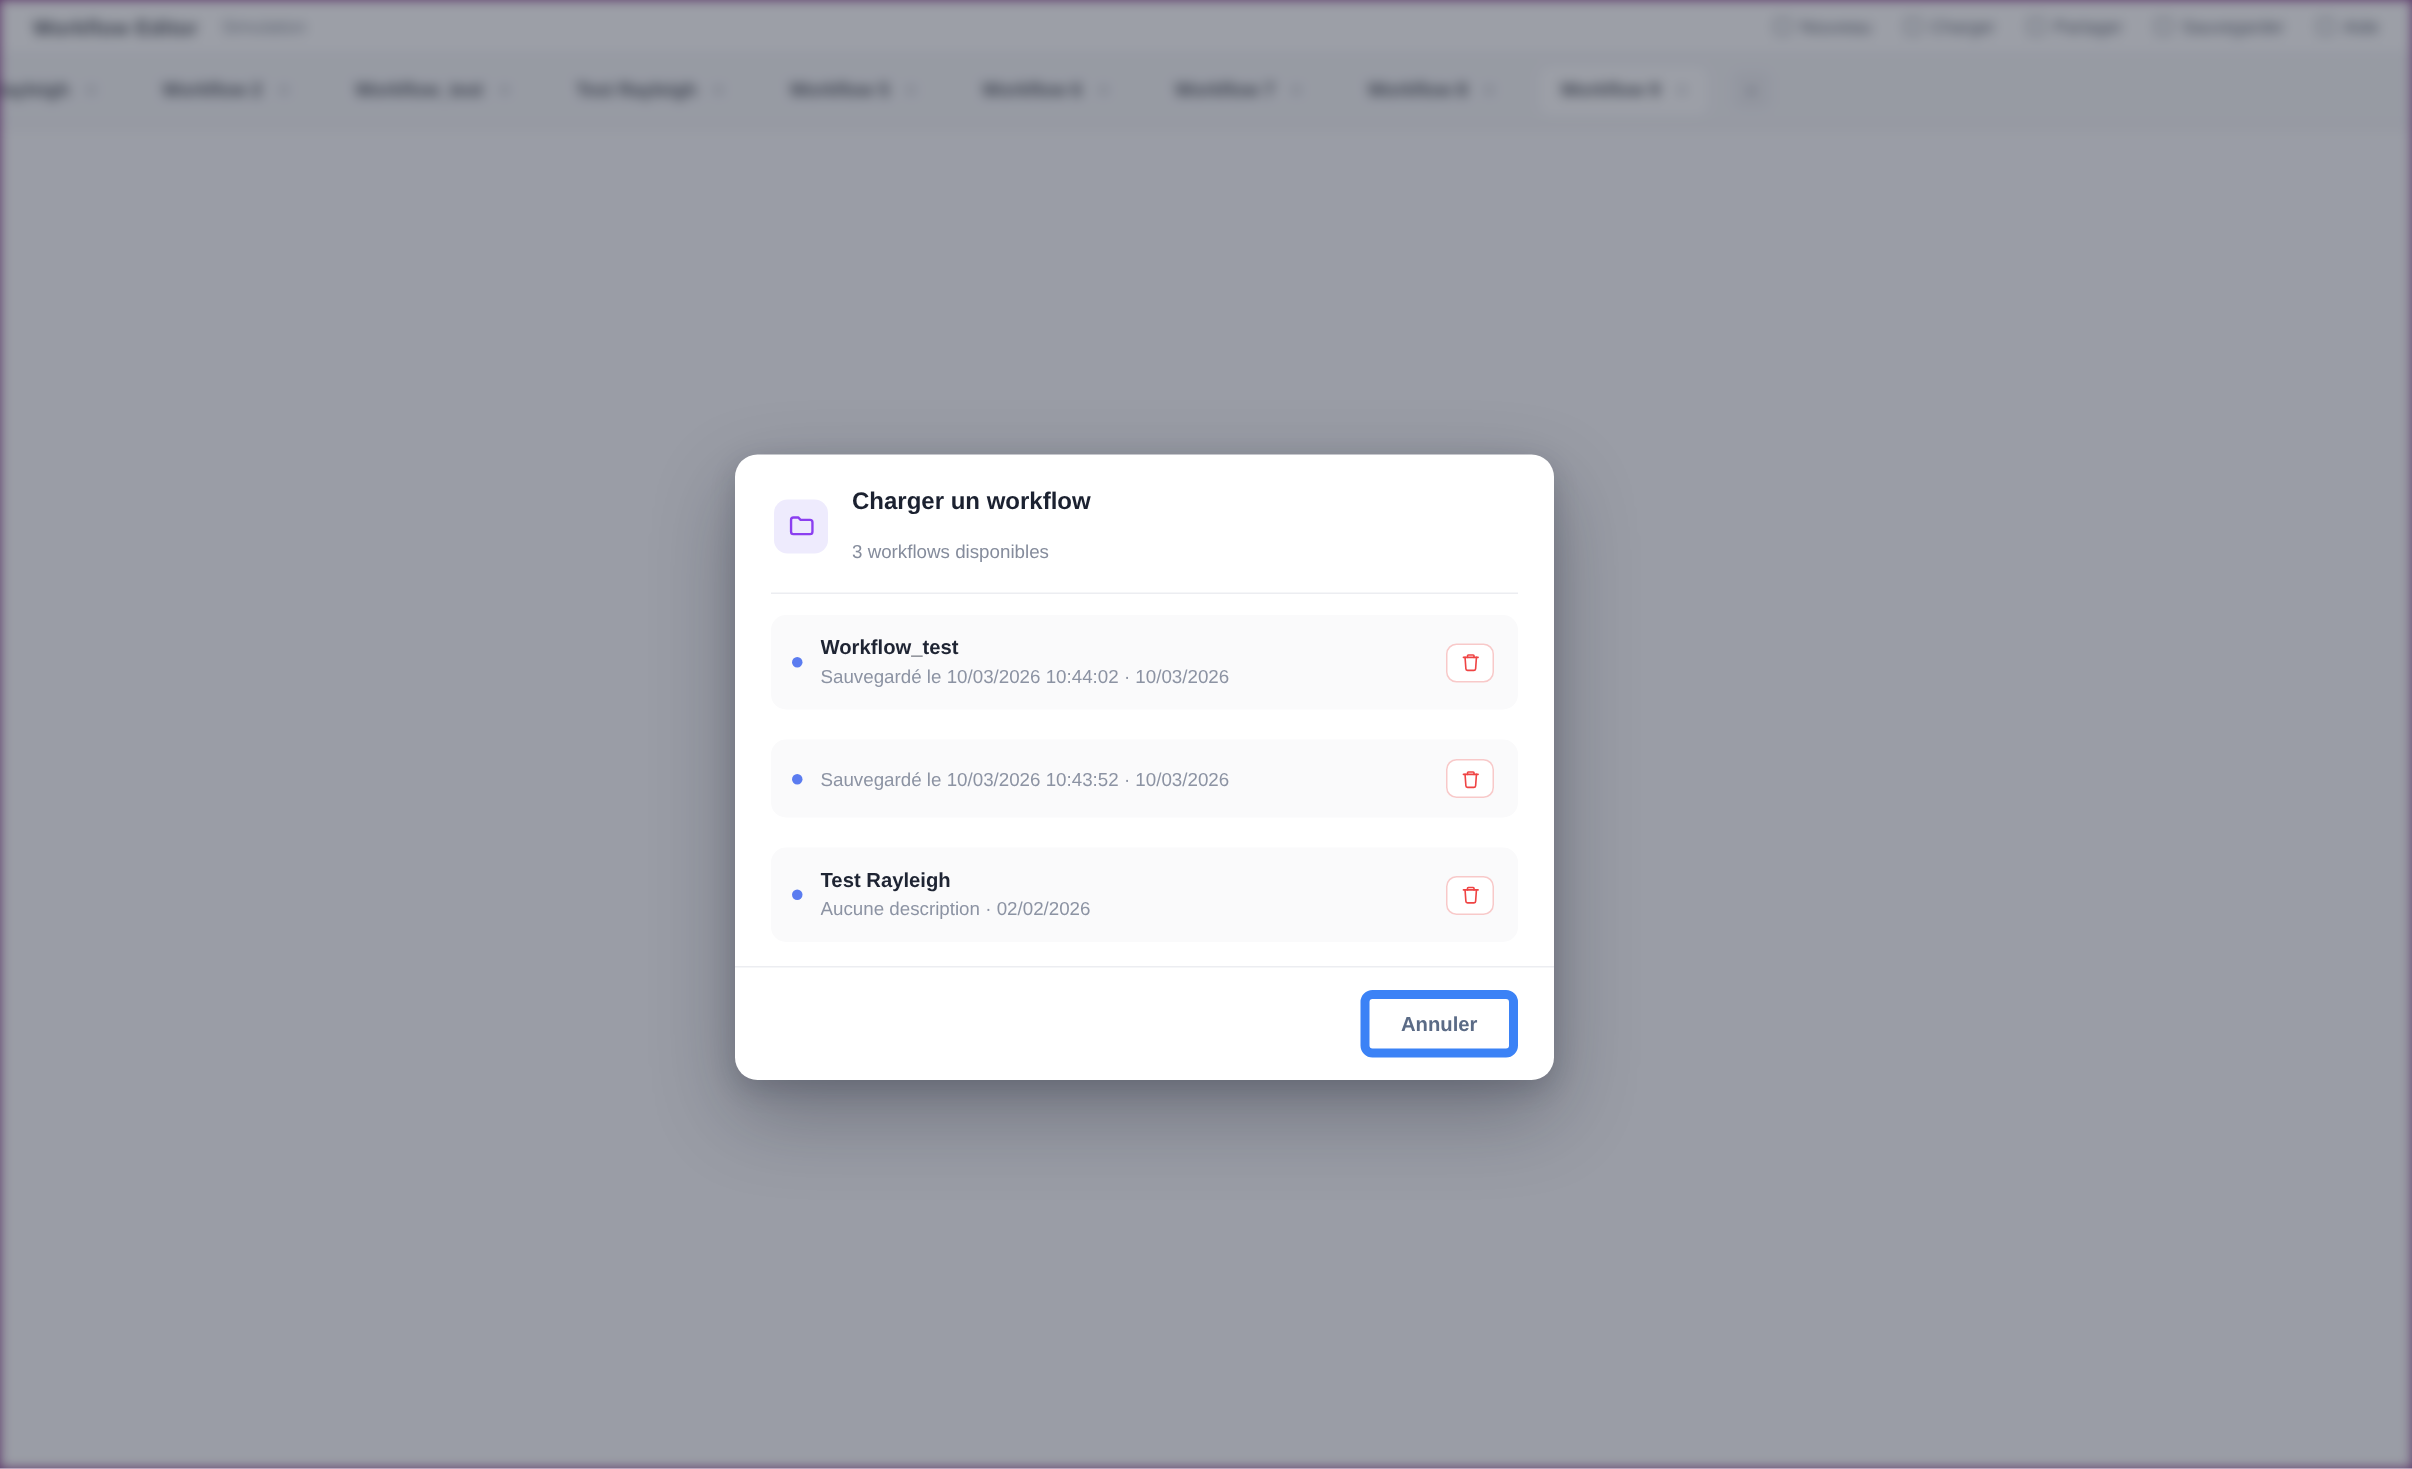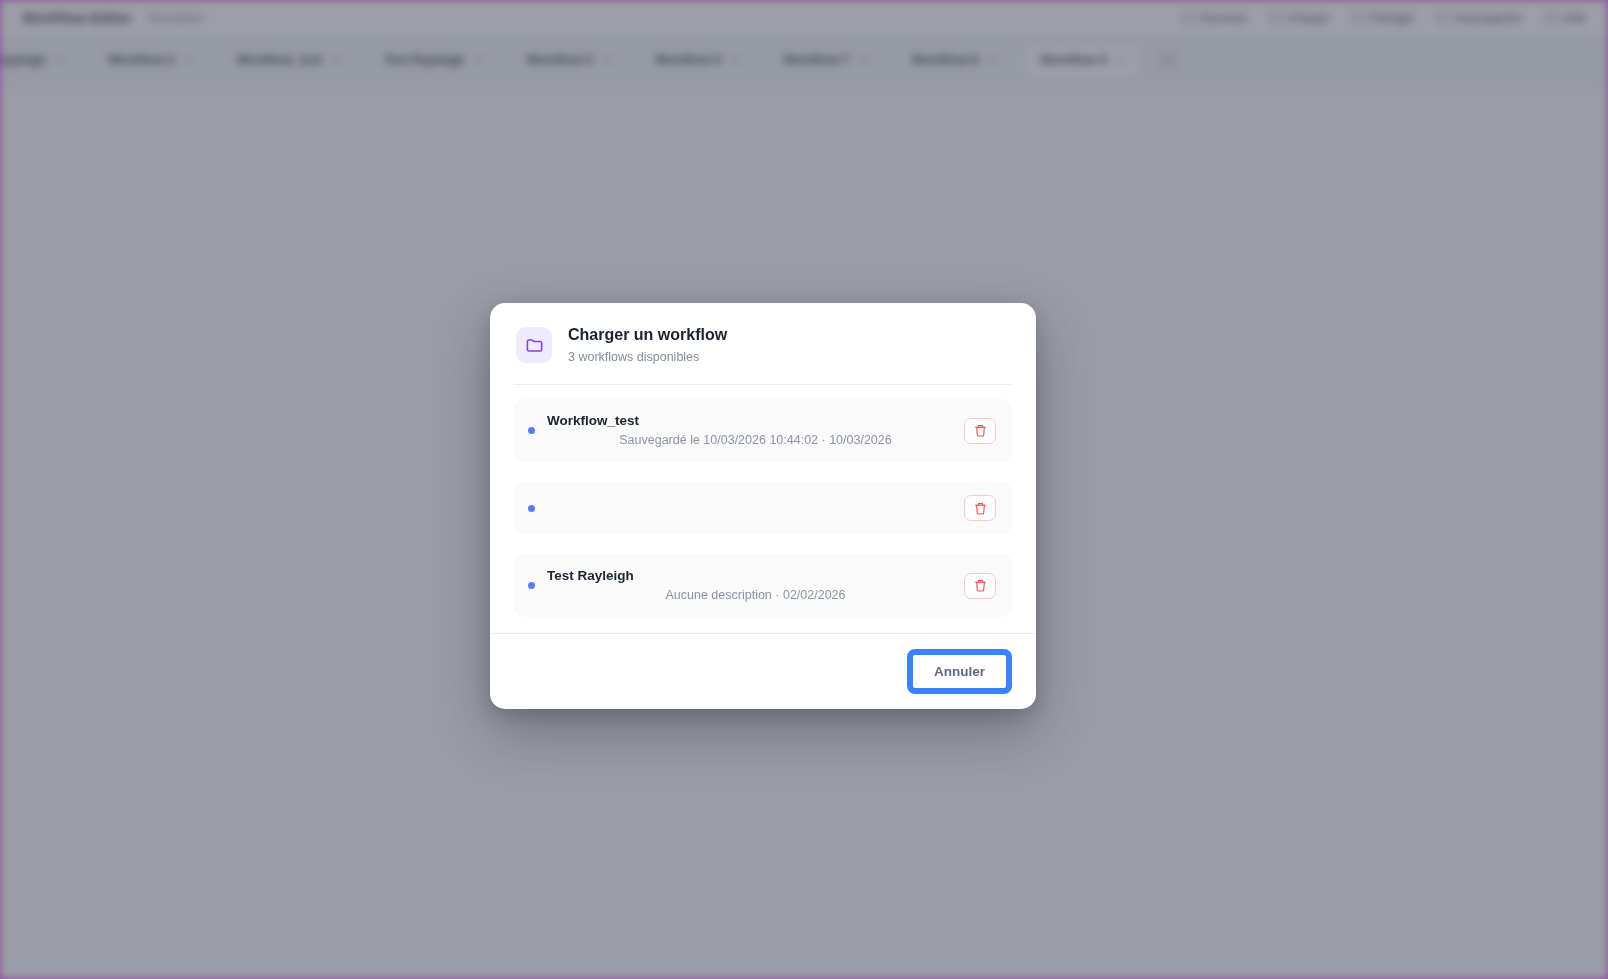--- a/index.html
+++ b/index.html
@@ -8,21 +8,21 @@
     height: 979px;
     overflow: hidden;
     font-family: "Liberation Sans", sans-serif;
     background: #ffffff;
   }
 
   #app {
     position: relative;
     width: 1608px;
     height: 979px;
-    background: #d946ef;
+    background: #701a75;
   }
 
   
   .bg-app {
     position: absolute;
     inset: 0;
     filter: blur(4px);
   }
 
   .bg-topbar {
@@ -150,21 +150,21 @@
   }
   .modal-title {
     font-size: 16px;
     font-weight: 700;
     color: #1b2130;
     line-height: 1.25;
   }
   .modal-subtitle {
     font-size: 12.5px;
     color: #858c9c;
-    margin-top: 5px;
+    margin-top: 16px;
     line-height: 1.2;
   }
 
   .divider {
     height: 1px;
     background: #ecedf1;
     margin: 0 24px;
   }
 
   .wf-list {
@@ -199,21 +199,20 @@
     text-overflow: ellipsis;
   }
   .wf-meta {
     font-size: 12.5px;
     color: #8c93a3;
     line-height: 1.35;
     margin-top: 2px;
     white-space: nowrap;
     overflow: hidden;
     text-overflow: ellipsis;
-    text-align: center;
   }
   .wf-delete {
     width: 32px; height: 26px;
     border: 1px solid #f8c9c9;
     border-radius: 7px;
     background: #ffffff;
     display: flex;
     align-items: center;
     justify-content: center;
     flex: 0 0 auto;
@@ -347,20 +346,21 @@
             <polyline points="3 6 5 6 21 6"></polyline>
             <path d="M8 6V4a1 1 0 0 1 1-1h6a1 1 0 0 1 1 1v2"></path>
             <path d="M19 6l-1 14a2 2 0 0 1-2 2H8a2 2 0 0 1-2-2L5 6"></path>
           </svg>
         </div>
       </div>
 
       <div class="wf-item">
         <span class="wf-dot"></span>
         <div class="wf-texts">
+          <div class="wf-meta">Sauvegardé le 10/03/2026 10:43:52 · 10/03/2026</div>
         </div>
         <div class="wf-delete">
           <svg width="13" height="13" viewBox="0 0 24 24" fill="none" stroke="#ef4444" stroke-width="2" stroke-linecap="round" stroke-linejoin="round">
             <polyline points="3 6 5 6 21 6"></polyline>
             <path d="M8 6V4a1 1 0 0 1 1-1h6a1 1 0 0 1 1 1v2"></path>
             <path d="M19 6l-1 14a2 2 0 0 1-2 2H8a2 2 0 0 1-2-2L5 6"></path>
           </svg>
         </div>
       </div>
 

